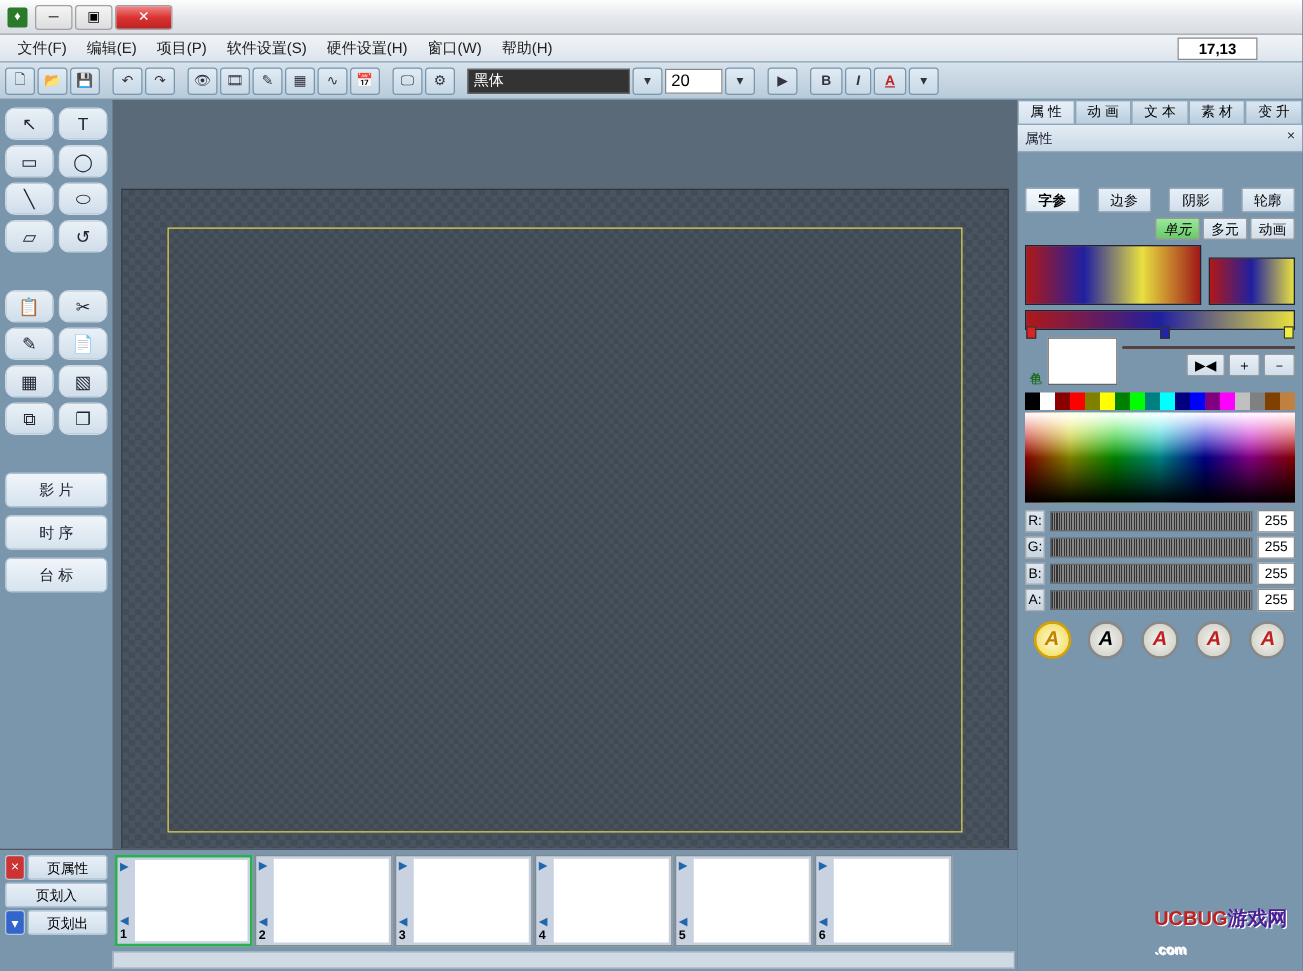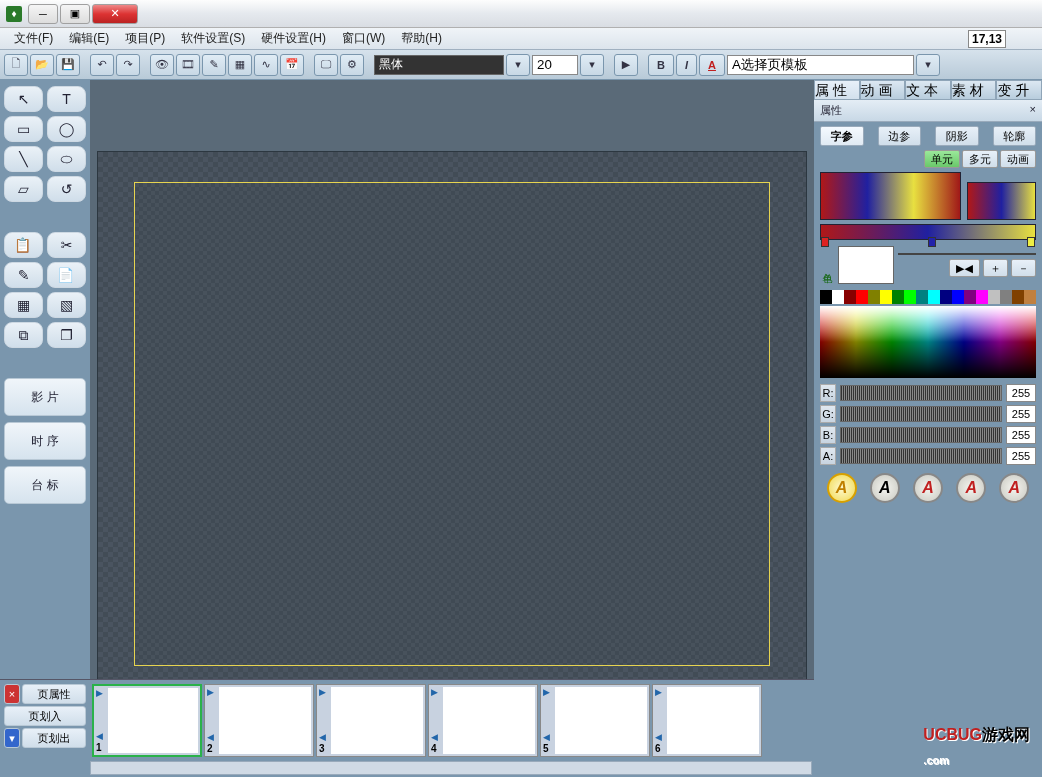--- a/index.html
+++ b/index.html
@@ -10,59 +10,59 @@
 .titlebar .icon { width: 16px; height: 16px; background: #2a7a2a; border-radius: 2px; margin-right: 6px; display: flex; align-items: center; justify-content: center; color: #fff; font-size: 10px; }
 .titlebar .title { color: #444; flex: 1; }
 .win-controls { display: flex; gap: 2px; }
 .win-btn { width: 30px; height: 20px; border: 1px solid #a0a0a0; border-radius: 3px; display: flex; align-items: center; justify-content: center; font-size: 11px; cursor: pointer; }
 .win-min, .win-max { background: linear-gradient(#f5f5f5, #ddd); }
 .win-close { width: 46px; background: linear-gradient(to bottom, #e88, #d33, #b22); color: #fff; }
 
 
 .menubar { height: 22px; background: linear-gradient(#f0f4f8, #dce4ec); display: flex; align-items: center; padding: 0 6px; border-bottom: 1px solid #a0b0c0; }
 .menubar .menu-item { padding: 2px 8px; cursor: pointer; color: #222; }
-.menubar .counter { margin-left: auto; background: #fff; border: 1px solid #888; padding: 1px 3px; font-weight: bold; margin-right: 30px; }
+.menubar .counter { margin-left: auto; background: #fff; border: 1px solid #888; padding: 1px 16px; font-weight: bold; margin-right: 30px; }
 
 
 .toolbar { height: 30px; background: linear-gradient(#d6e2ec, #b8cad8); border-bottom: 1px solid #7a96ad; display: flex; align-items: center; padding: 0 4px; gap: 2px; }
 .tbtn { width: 24px; height: 22px; border: 1px solid #7a96ad; background: linear-gradient(#e0ecf5, #c8d8e5); border-radius: 3px; display: flex; align-items: center; justify-content: center; font-size: 11px; cursor: pointer; color: #334; }
 .tbtn.wide { width: auto; padding: 0 8px; font-weight: bold; }
 .tsep { width: 6px; }
 .font-select { height: 20px; width: 130px; background: #333; color: #fff; border: 1px solid #666; padding: 0 4px; font-size: 12px; }
 .size-select { height: 20px; width: 46px; background: #fff; border: 1px solid #888; padding: 0 4px; }
 .template-in { height: 20px; flex: 0 0 130px; background: #fff; border: 1px solid #888; padding: 0 4px; }
 
 
 .workarea { position: absolute; top: 80px; left: 0; right: 0; bottom: 0; display: flex; }
 
 
 .left-col { width: 90px; background: #7a96ad; padding: 6px 4px; display: flex; flex-direction: column; gap: 6px; }
 .tool-grid { display: grid; grid-template-columns: 1fr 1fr; gap: 4px; }
 .tool-btn { height: 26px; border: 1px solid #cdd8e2; background: linear-gradient(#eaf1f7, #d0deea); border-radius: 8px; display: flex; align-items: center; justify-content: center; font-size: 14px; cursor: pointer; color: #223; }
-.big-btn { height: 38px; border: 1px solid #b8c8d5; background: linear-gradient(#f0f5fa, #d6e3ee); border-radius: 5px; display: flex; align-items: center; justify-content: center; cursor: pointer; color: #223; font-size: 12px; }
+.big-btn { height: 28px; border: 1px solid #b8c8d5; background: linear-gradient(#f0f5fa, #d6e3ee); border-radius: 5px; display: flex; align-items: center; justify-content: center; cursor: pointer; color: #223; font-size: 12px; }
 
 
 .canvas-area { flex: 1; background: #5a6a78; position: relative; display: flex; align-items: center; justify-content: center; overflow: hidden; }
 .canvas-outer { width: 710px; height: 556px; background: repeating-conic-gradient(#424c56 0% 25%, #4a5460 0% 50%) 0 0/10px 10px; border: 1px solid #2c3740; position: relative; }
 .canvas-inner { position: absolute; top: 30px; left: 36px; right: 36px; bottom: 40px; background: repeating-conic-gradient(#404a54 0% 25%, #48525c 0% 50%) 0 0/8px 8px; border: 1px solid #e6d450; }
 
 
 .right-col { width: 228px; background: #7a96ad; display: flex; flex-direction: column; }
 .right-tabs { height: 20px; display: flex; background: #a8bdcf; }
-.right-tab { flex: 1; text-align: left; font-size: 14px; border: 1px solid #8fa5b8; background: linear-gradient(#dce8f2, #b8cddd); cursor: pointer; line-height: 18px; }
+.right-tab { flex: 1; text-align: center; font-size: 11px; border: 1px solid #8fa5b8; background: linear-gradient(#dce8f2, #b8cddd); cursor: pointer; line-height: 18px; }
 .right-tab.active { background: linear-gradient(#e8f0f9, #d2e0ed); }
 .panel-title { font-size: 11px; color: #223; padding: 3px 6px; background: linear-gradient(#e4edf5, #c8d8e6); border-bottom: 1px solid #9ab; display: flex; justify-content: space-between; }
 .panel-body { flex: 1; background: #7a96ad; padding: 4px 6px; overflow: hidden; }
 
-.sub-tabs { display: flex; gap: 14px; margin-bottom: 4px; }
+.sub-tabs { display: flex; gap: 14px; margin-bottom: 4px; margin-top: 24px; }
 .sub-tab { flex: 1; height: 20px; border: 1px solid #9ab; background: linear-gradient(#e8f0f8, #d0deea); border-radius: 2px; font-size: 11px; display: flex; align-items: center; justify-content: center; cursor: pointer; }
 .sub-tab.active { background: linear-gradient(#f5faff, #e0eaf3); font-weight: bold; }
 .sub-tab.green { background: linear-gradient(#b8e8b8, #8ad48a); }
 .mini-btn { height: 18px; padding: 0 6px; border: 1px solid #999; background: linear-gradient(#e8f0f8, #d0deea); border-radius: 2px; font-size: 11px; cursor: pointer; display: inline-flex; align-items: center; }
-.mini-btn.green { background: linear-gradient(#9ae89a, #6ac86a); }
+.mini-btn.green { background: linear-gradient(#9ae89a, #6ac86a); font-style: italic; }
 
 .gradient-preview { height: 48px; display: flex; gap: 6px; margin-bottom: 4px; }
 .grad-big { flex: 2; background: linear-gradient(to right, #b01818, #2020a0, #e8e040, #a01818); border: 1px solid #223; }
 .grad-small { flex: 1; background: linear-gradient(to right, #b01818, #2020a0, #e8e040); border: 1px solid #223; }
 .grad-bar { height: 16px; background: linear-gradient(to right, #b01818, #2020a0 50%, #e8e040); border: 1px solid #223; margin-bottom: 2px; position: relative; }
 .grad-stop { position: absolute; bottom: -8px; width: 8px; height: 10px; background: #fff; border: 1px solid #333; }
 .swatch-row { display: flex; gap: 4px; align-items: center; margin: 6px 0; }
 .swatch-big { width: 56px; height: 38px; background: #fff; border: 1px solid #666; }
 .swatch-red { flex: 1; height: 18px; background: #d01818; border: 1px solid #444; }
 
@@ -92,21 +92,21 @@
 .bottom-tab { height: 20px; border: 1px solid #b8c8d5; background: linear-gradient(#e8f0f8, #d0deea); border-radius: 3px; display: flex; align-items: center; justify-content: center; font-size: 11px; cursor: pointer; }
 .timeline { flex: 1; display: flex; gap: 2px; padding: 4px 2px 20px; position: relative; overflow: hidden; }
 .frame { width: 110px; border: 1px solid #888; background: #c8d2e0; position: relative; }
 .frame.active { border: 2px solid #2ab24a; }
 .frame-thumb { position: absolute; top: 2px; left: 14px; right: 2px; bottom: 2px; background: #fff; }
 .frame .marker { position: absolute; left: 2px; top: 2px; font-size: 9px; color: #26a; }
 .frame .num { position: absolute; left: 2px; bottom: 2px; font-size: 10px; font-weight: bold; }
 .hscroll { position: absolute; left: 90px; right: 2px; bottom: 2px; height: 14px; background: #d0dae5; border: 1px solid #9ab; }
 
 .watermark { position: absolute; right: 12px; bottom: 8px; font-size: 20px; font-weight: bold; font-style: italic; color: #c02020; text-shadow: 1px 1px 0 #fff; pointer-events: none; }
-.watermark span { color: #000000; font-style: normal; font-size: 16px; }
+.watermark span { color: #4c1d95; font-style: normal; font-size: 16px; }
 </style>
 </head>
 <body>
 
 <div class="titlebar">
   <div class="icon">♦</div>
   <div class="win-controls">
     <div class="win-btn win-min">─</div>
     <div class="win-btn win-max">▣</div>
     <div class="win-btn win-close">✕</div>
@@ -149,21 +149,20 @@
   <div class="tsep"></div>
   <div class="tbtn">▶</div>
   <div class="tsep"></div>
   <div class="tbtn wide">B</div>
   <div class="tbtn wide">
       <i>I</i>
     </div>
   <div class="tbtn wide" style="color:#c02020">
       <u>A</u>
     </div>
-  <input class="template-in" value="A选择页模板" style="">
   <div class="tbtn">▾</div>
 </div>
 
 <div class="workarea">
 
   <div class="left-col">
     <div class="tool-grid">
       <div class="tool-btn">↖</div>
       <div class="tool-btn">T</div>
       <div class="tool-btn">▭</div>

